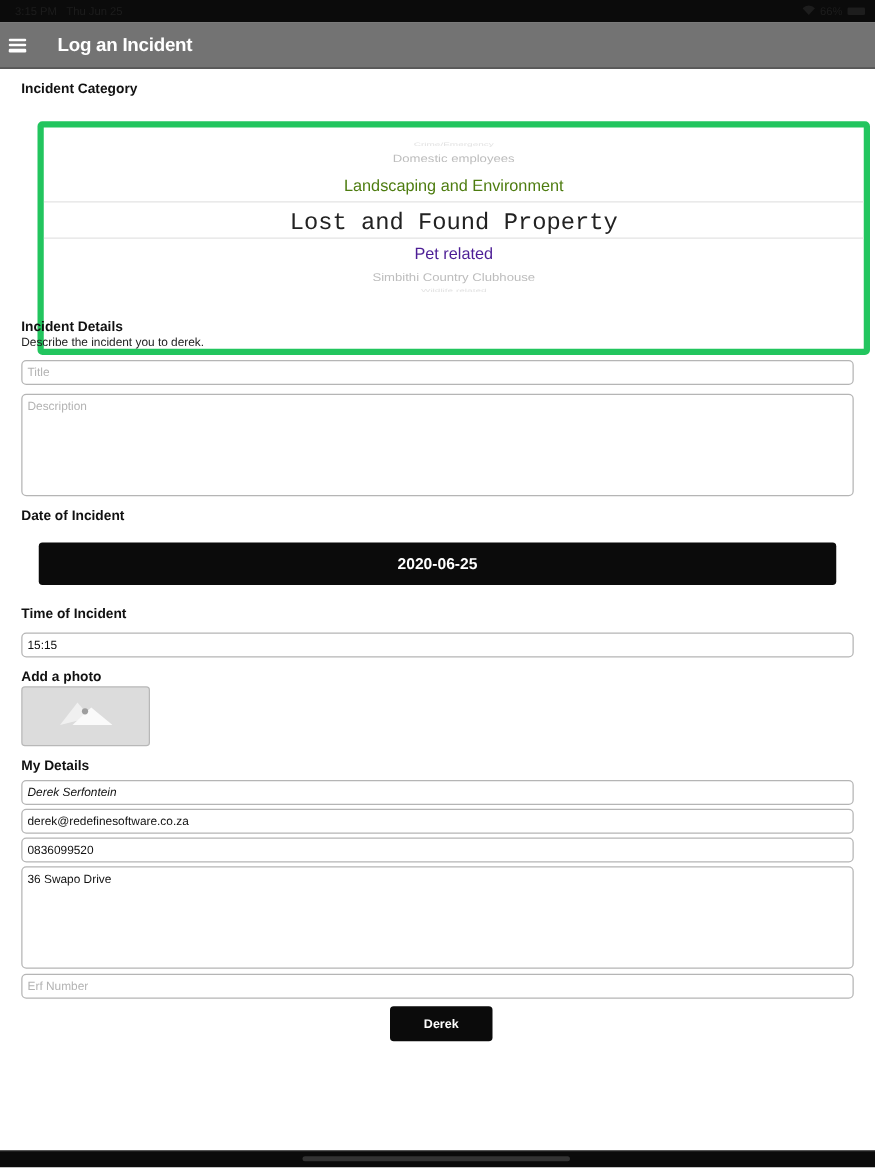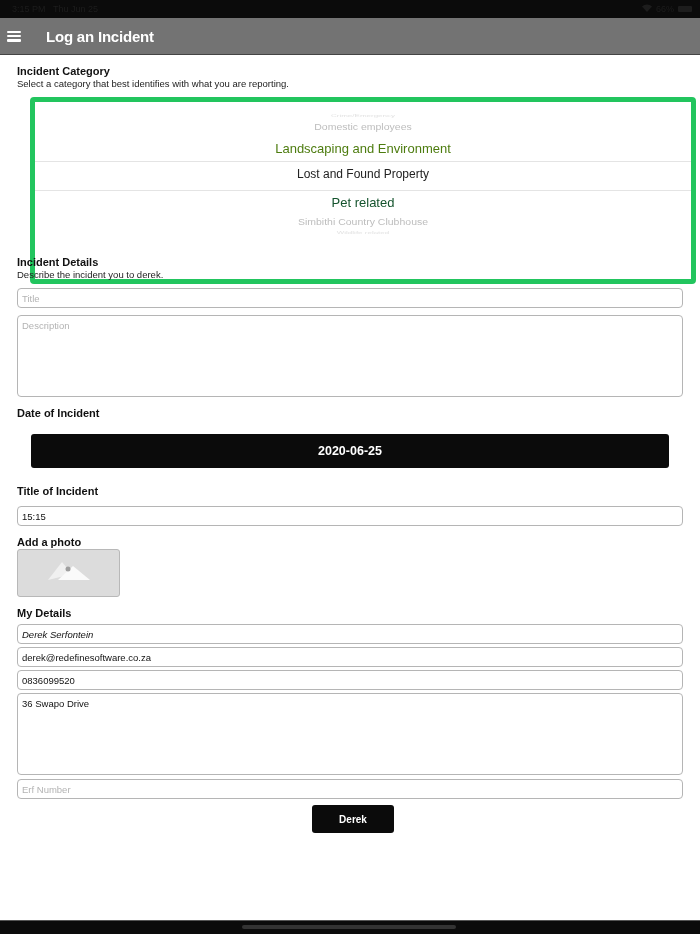--- a/index.html
+++ b/index.html
@@ -66,46 +66,45 @@
       <span></span>
       <span></span>
   </div>
   <div class="nav-title">Log an Incident</div>
 </div>
 
 <div class="content">
 
   <div style="position:absolute; left:0; top:10px;">
     <div class="section-title">Incident Category</div>
-    <div class="section-sub">Select a category that best identifies with what you are reporting.</div>
   </div>
 
   <div class="picker">
     <div class="picker-item" style="top:9px; font-size:8px; color:#e2e2e2; transform:scaleY(0.5);">Crime/Emergency</div>
     <div class="picker-item" style="top:19px; font-size:10.5px; color:#bdbdbd; transform:scaleY(0.8);">Domestic employees</div>
     <div class="picker-item" style="top:39px; font-size:13px; color:#4d7c0f;">Landscaping and Environment</div>
     <div class="picker-sel-line" style="top:59px;"></div>
-    <div class="picker-item" style="top:65px; font-size:12px; color:#222;">Lost and Found Property</div>
+    <div class="picker-item" style="top:65px; font-size:19px; color:#222;font-family:Liberation Mono, monospace;">Lost and Found Property</div>
     <div class="picker-sel-line" style="top:88px;"></div>
-    <div class="picker-item" style="top:93px; font-size:13px; color:#14532d;">Pet related</div>
+    <div class="picker-item" style="top:93px; font-size:13px; color:#4c1d95;">Pet related</div>
     <div class="picker-item" style="top:114px; font-size:10.5px; color:#bdbdbd; transform:scaleY(0.85);">Simbithi Country Clubhouse</div>
     <div class="picker-item" style="top:126px; font-size:8px; color:#e2e2e2; transform:scaleY(0.45);">Wildlife related</div>
   </div>
 
   <div style="position:absolute; left:0; top:201px;">
     <div class="section-title">Incident Details</div>
     <div class="section-sub">Describe the incident you to derek.</div>
   </div>
   <div class="field placeholder" style="top:233px; height:20px;">Title</div>
   <div class="field placeholder" style="top:260px; height:82px;">Description</div>
 
   <div class="section-title" style="position:absolute; left:0; top:352px;">Date of Incident</div>
   <div class="date-btn">2020-06-25</div>
 
-  <div class="section-title" style="position:absolute; left:0; top:430px;">Title of Incident</div>
+  <div class="section-title" style="position:absolute; left:0; top:430px;">Time of Incident</div>
   <div class="field" style="top:451px; height:20px;">15:15</div>
 
   <div class="section-title" style="position:absolute; left:0; top:481px;">Add a photo</div>
   <div class="photo-box">
     <span style="position:absolute; left:30px; top:10px;">
       <svg width="42" height="20" viewBox="0 0 42 20">
         <polygon points="0,20 14,2 24,14" fill="#f0f0f0"></polygon>
         <polygon points="10,20 25,6 42,20" fill="#fafafa"></polygon>
         <circle cx="20" cy="9" r="2.5" fill="#9e9e9e"></circle>
       </svg>

